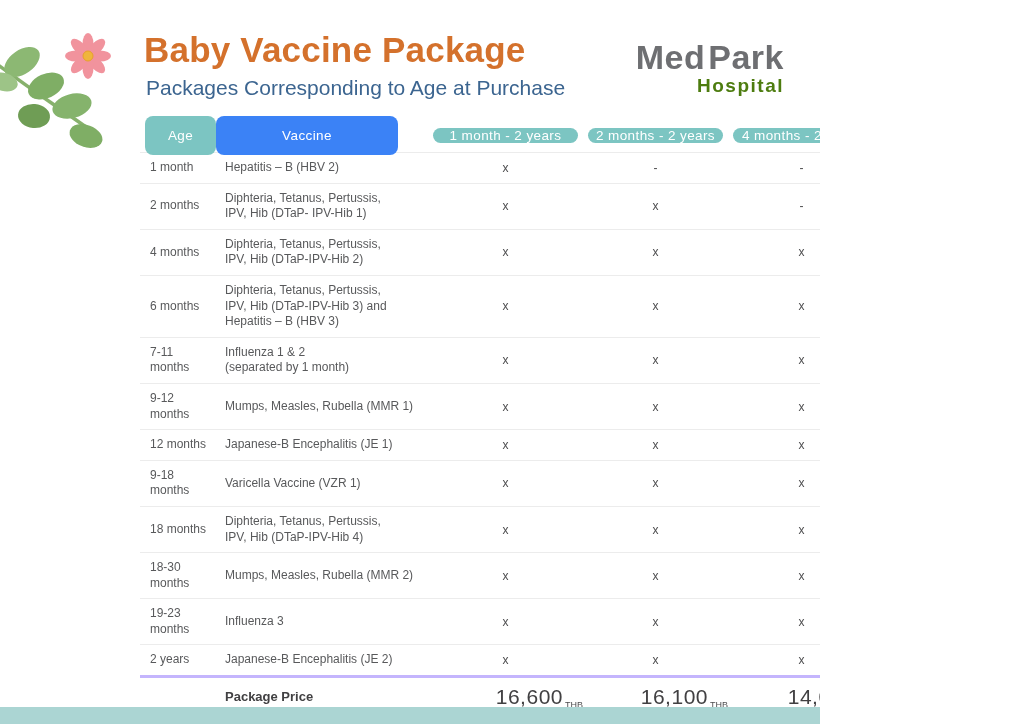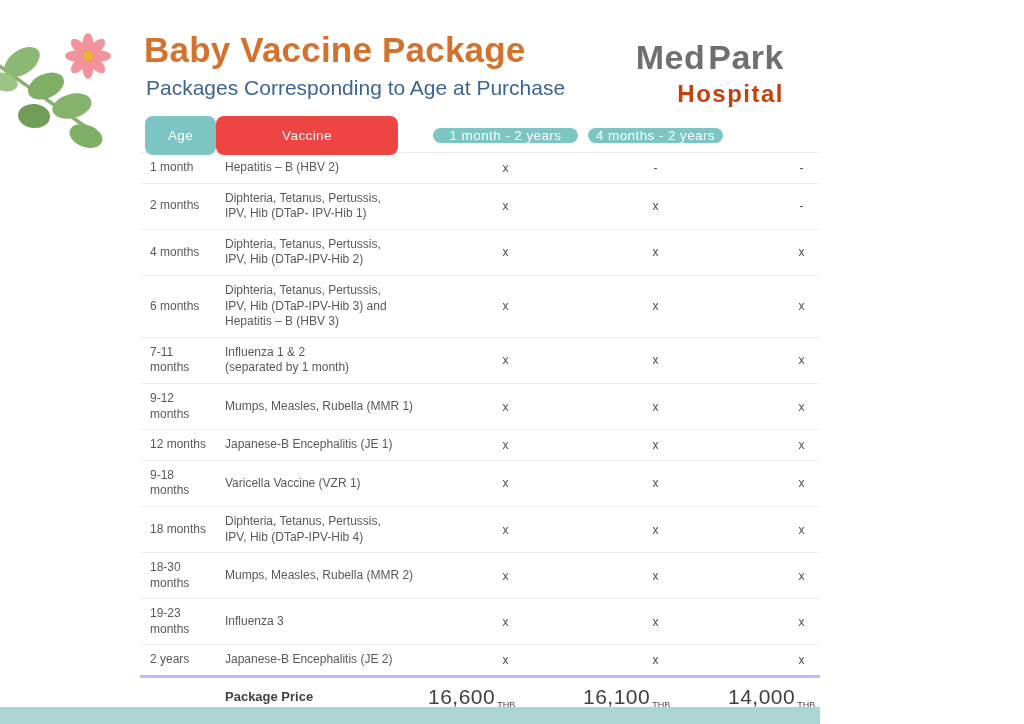--- a/index.html
+++ b/index.html
@@ -5,41 +5,41 @@
   html,body{margin:0;padding:0;background:#fff;}
   .page{position:relative;width:820px;height:724px;background:#ffffff;overflow:hidden;
         font-family:"Liberation Sans",sans-serif;color:#58595b;}
 
   
   .title{position:absolute;left:144px;top:30px;font-size:35px;font-weight:bold;color:#d4712c;letter-spacing:.2px;}
   .subtitle{position:absolute;left:146px;top:76px;font-size:21px;color:#3c6590;}
   .logo{position:absolute;right:36px;top:40px;text-align:right;line-height:1;}
   .logo-main{font-size:34px;font-weight:bold;color:#6e6f72;letter-spacing:.5px;margin-left:39px;}
   .logo-main .p2{margin-left:3px;}
-  .logo-sub{font-size:24px;font-weight:bold;color:#c2410c;letter-spacing:1.5px;margin-top:8px;}
+  .logo-sub{font-size:19px;font-weight:bold;color:#4d7c0f;letter-spacing:1.5px;margin-top:2px;}
 
   
   .vtable{position:absolute;left:140px;top:116px;width:735px;z-index:2;}
   .thead,.trow,.price-row{display:grid;grid-template-columns:76px 212px 155px 145px 147px;}
   .thead{height:36px;}
   .tab{border-radius:8px;color:#fff;font-size:13.5px;letter-spacing:.4px;
        display:flex;align-items:center;justify-content:center;}
   .tab.teal{background:#7cc5c2;}
-  .tab.gray{background:#ef4444;}
+  .tab.gray{background:#3b82f6;}
   .tab.age-tab{margin:0 0 0 5px;}
   .tab.vaccine-tab{margin:0 30px 0 0;}
   .tab.pkg{margin:12px 5px;}
   .trow{border-top:1px solid #ececec;align-items:center;}
   .cell{padding:7px 0;font-size:12px;color:#58595b;}
   .cell.age{padding-left:10px;white-space:pre-line;line-height:1.3;}
   .cell.vac{padding-left:9px;line-height:1.3;}
   .cell.mark{text-align:center;color:#4d4d4f;}
   .price-row{border-top:3px solid #c4b5fd;height:37px;align-items:center;}
   .price-label{padding-left:9px;font-size:13px;font-weight:bold;color:#414042;}
-  .cell.price{text-align:left;font-size:21px;color:#414042;letter-spacing:.5px;padding:0;}
+  .cell.price{text-align:right;font-size:21px;color:#414042;letter-spacing:.5px;padding:0;}
   .thb{font-size:9px;position:relative;top:4px;margin-left:2px;letter-spacing:0;color:#4d4d4f;}
 
   
   .deco{position:absolute;z-index:1;}
   #branch{left:-8px;top:22px;}
   #heart-top{left:986px;top:540px;}
   #heart-bottom{left:862px;top:658px;transform:rotate(-8deg);}
   #sprig-left{left:882px;top:636px;}
   #sprig-right{left:1000px;top:632px;}
   #baby{left:902px;top:560px;z-index:1;}
@@ -81,20 +81,21 @@
       <span>Med</span><span class="p2">Park</span>
     </div>
     <div class="logo-sub">Hospital</div>
   </div>
 
   <div class="vtable">
     <div class="thead">
       <div class="tab teal age-tab">Age</div>
       <div class="tab gray vaccine-tab">Vaccine</div>
       <div class="tab teal pkg">1 month - 2 years</div>
+      <div class="tab teal pkg">2 months - 2 years</div>
       <div class="tab teal pkg">4 months - 2 years</div>
     </div>
 
     <div>
         <div class="trow">
           <div class="cell age">1 month</div>
           <div class="cell vac">
             <div>Hepatitis – B (HBV 2)</div>
           </div>
           <div class="cell mark">x</div>

